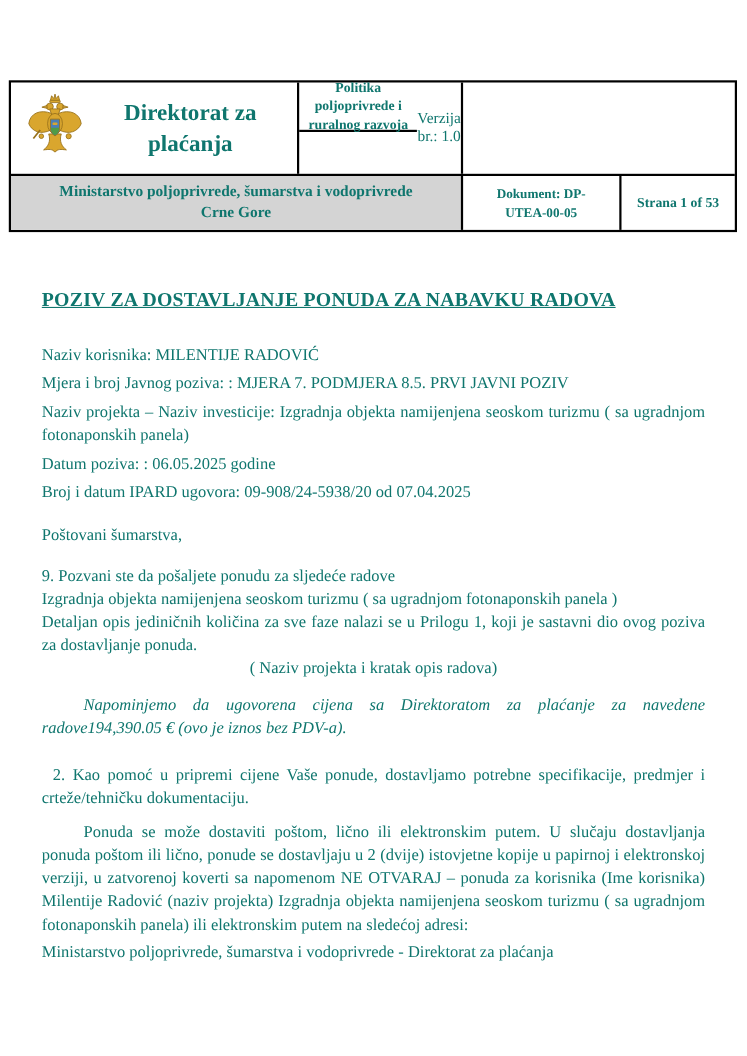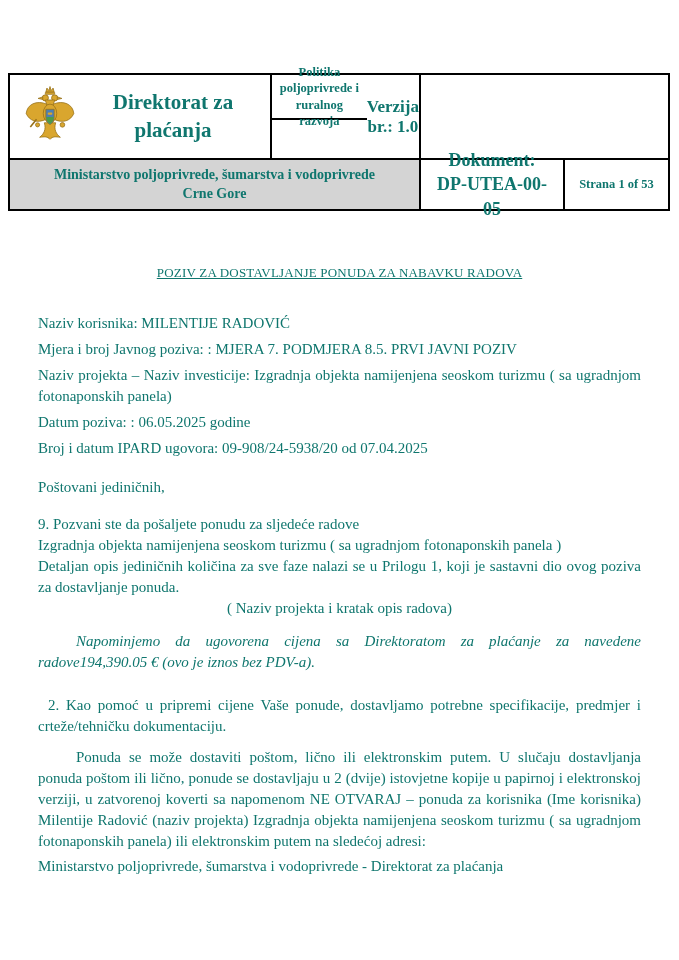--- a/index.html
+++ b/index.html
@@ -16,35 +16,35 @@
   .ht-c1{width:262px;border-right:2px solid #000;box-sizing:border-box;
     display:flex;align-items:center;}
   .ht-logo{margin-left:14px;flex:0 0 auto;}
   .ht-dir{flex:1;text-align:center;font-weight:bold;font-size:21px;line-height:1.3;padding:0 6px;}
   .ht-c2{width:149px;border-right:2px solid #000;box-sizing:border-box;
     display:flex;flex-direction:row;}
   .ht-c2a{height:45px;border-bottom:2px solid #000;box-sizing:border-box;
     display:flex;align-items:center;justify-content:center;
     font-weight:bold;font-size:12.5px;line-height:1.3;text-align:center;padding:0 6px;}
   .ht-c2b{flex:1;display:flex;align-items:center;justify-content:center;
-    font-weight:bold;font-size:17px;text-align:center;}
+    font-weight:normal;font-size:14px;text-align:center;}
   .ht-c3{flex:1;background:#d4d4d4;display:flex;align-items:center;justify-content:center;
     font-weight:bold;font-size:15.5px;line-height:1.45;text-align:center;padding:0 22px;}
   .ht-row2{display:flex;height:51px;border-top:2px solid #000;box-sizing:border-box;}
   .ht-r2a{width:411px;border-right:2px solid #000;box-sizing:border-box;background:#d4d4d4;
     display:flex;align-items:center;justify-content:center;
     font-weight:bold;font-size:14px;line-height:1.35;text-align:center;padding:0 30px;font-family:Liberation Serif, serif;}
   .ht-r2b{width:144px;border-right:2px solid #000;box-sizing:border-box;
     display:flex;align-items:center;justify-content:center;
-    font-weight:bold;font-size:18px;line-height:1.35;text-align:center;padding:0 12px;}
+    font-weight:bold;font-size:12px;line-height:1.35;text-align:center;padding:0 12px;}
   .ht-r2c{flex:1;display:flex;align-items:center;justify-content:center;
     font-weight:bold;font-size:12.5px;text-align:center;}
   
   .doc-body{position:absolute;left:38px;top:191px;width:603px;font-size:15px;line-height:21px;}
-  .doc-title{margin:51px 0 0;text-align:center;font-weight:normal;font-size:13px;
+  .doc-title{margin:51px 0 0;font-weight:bold;font-size:18px;
     line-height:21px;text-decoration:underline;letter-spacing:.2px;}
   .doc-body p{margin:5px 0 0;}
   .p-first{margin-top:30px !important;}
   .p-justify{text-align:justify;}
   .p-salutation{margin-top:18px !important;}
   .item1{margin-top:16px;}
   .item1 p{margin:0;}
   .p-caption{margin:0 !important;text-align:center;}
   .p-note{margin-top:12px !important;font-style:italic;text-indent:38px;text-align:justify;}
   .p-item2{margin-top:22px !important;text-indent:10px;text-align:justify;}
@@ -105,21 +105,21 @@
 
   <div class="doc-body">
     <div class="doc-title">POZIV ZA DOSTAVLJANJE PONUDA ZA NABAVKU RADOVA</div>
 
     <p class="p-first">Naziv korisnika: MILENTIJE RADOVIĆ</p>
     <p>Mjera i broj Javnog poziva: : MJERA 7. PODMJERA 8.5. PRVI JAVNI POZIV</p>
     <p class="p-justify">Naziv projekta – Naziv investicije: Izgradnja objekta namijenjena seoskom turizmu ( sa ugradnjom fotonaponskih panela)</p>
     <p>Datum poziva: : 06.05.2025 godine</p>
     <p>Broj i datum IPARD ugovora: 09-908/24-5938/20 od 07.04.2025</p>
 
-    <p class="p-salutation">Poštovani jediničnih,</p>
+    <p class="p-salutation">Poštovani šumarstva,</p>
 
     <div class="item1">
       <p>9.  Pozvani ste da pošaljete ponudu za sljedeće radove</p>
       <p>Izgradnja objekta namijenjena seoskom turizmu ( sa ugradnjom fotonaponskih panela )</p>
       <p class="p-justify">Detaljan opis jediničnih količina za sve faze nalazi se u Prilogu 1, koji je sastavni dio ovog poziva za dostavljanje ponuda.</p>
     </div>
 
     <p class="p-caption">( Naziv projekta i kratak opis radova)</p>
 
     <p class="p-note">Napominjemo da ugovorena cijena sa Direktoratom za plaćanje za navedene radove194,390.05 € (ovo je iznos bez PDV-a).</p>

